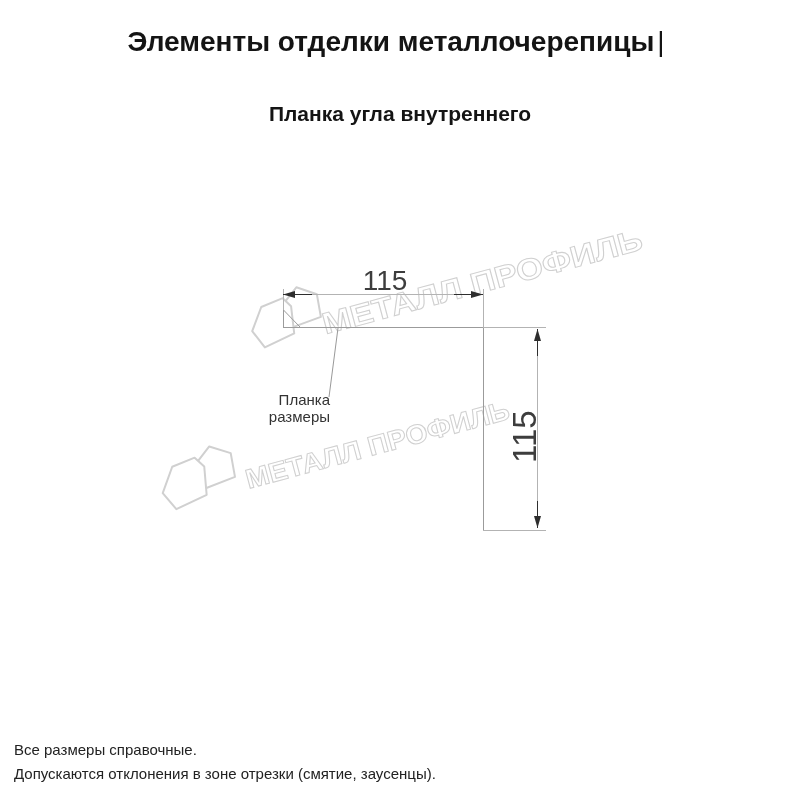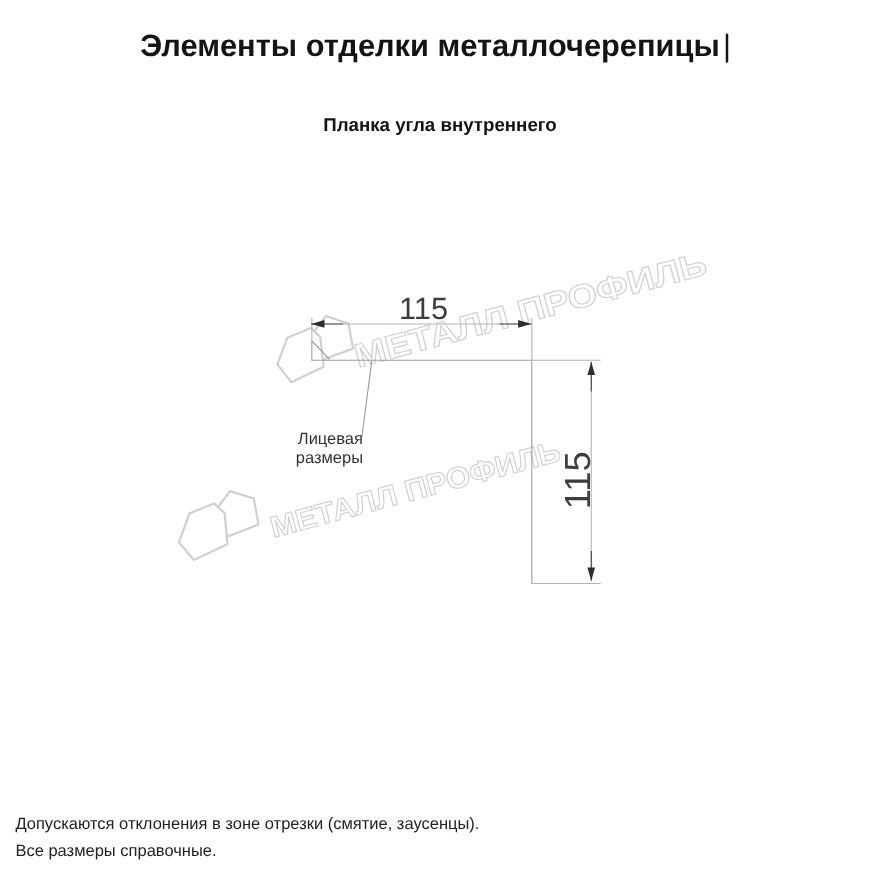--- a/index.html
+++ b/index.html
@@ -7,21 +7,21 @@
     width:800px;height:800px;position:relative;background:#ffffff;
     font-family:"Liberation Sans", sans-serif;overflow:hidden;
   }
   .title{
     position:absolute;top:26px;left:0;width:792px;text-align:center;
     font-size:28px;font-weight:bold;color:#141414;white-space:nowrap;
   }
   .title .mark{font-weight:normal;margin-left:3px;color:#141414;}
   .subtitle{
     position:absolute;top:96px;left:0;width:800px;text-align:center;
-    font-size:17px;font-weight:bold;color:#141414;line-height:35px;
+    font-size:21px;font-weight:bold;color:#141414;line-height:35px;
   }
   .face-label{
     position:absolute;top:391px;left:220px;width:110px;text-align:right;
     font-size:15px;color:#333333;line-height:17px;
   }
   .footer{
     position:absolute;left:14px;top:738px;font-size:15px;color:#222222;line-height:24px;
   }
   svg.drawing{position:absolute;left:0;top:0;}
 </style>
@@ -74,20 +74,20 @@
     <line x1="537.5" y1="501" x2="537.5" y2="528" stroke="#2e2e2e" stroke-width="1"></line>
     <polygon points="537.5,329 534,341 541,341" fill="#2e2e2e"></polygon>
     <polygon points="537.5,528 534,516 541,516" fill="#2e2e2e"></polygon>
     <text transform="translate(536,463) rotate(-90)" x="0" y="0" font-size="33" fill="#3d3d3d">115</text>
   </g>
 
   <line x1="338" y1="328" x2="329" y2="397" stroke="#999999" stroke-width="1"></line>
 </svg>
 
 <div class="face-label">
-  <div>Лицевая</div>
+  <div>Планка</div>
   <div>размеры</div>
 </div>
 
 <div class="footer">
+  <div>Все размеры справочные.</div>
   <div>Допускаются отклонения в зоне отрезки (смятие, заусенцы).</div>
-  <div>Все размеры справочные.</div>
 </div>
 
 </body></html>

